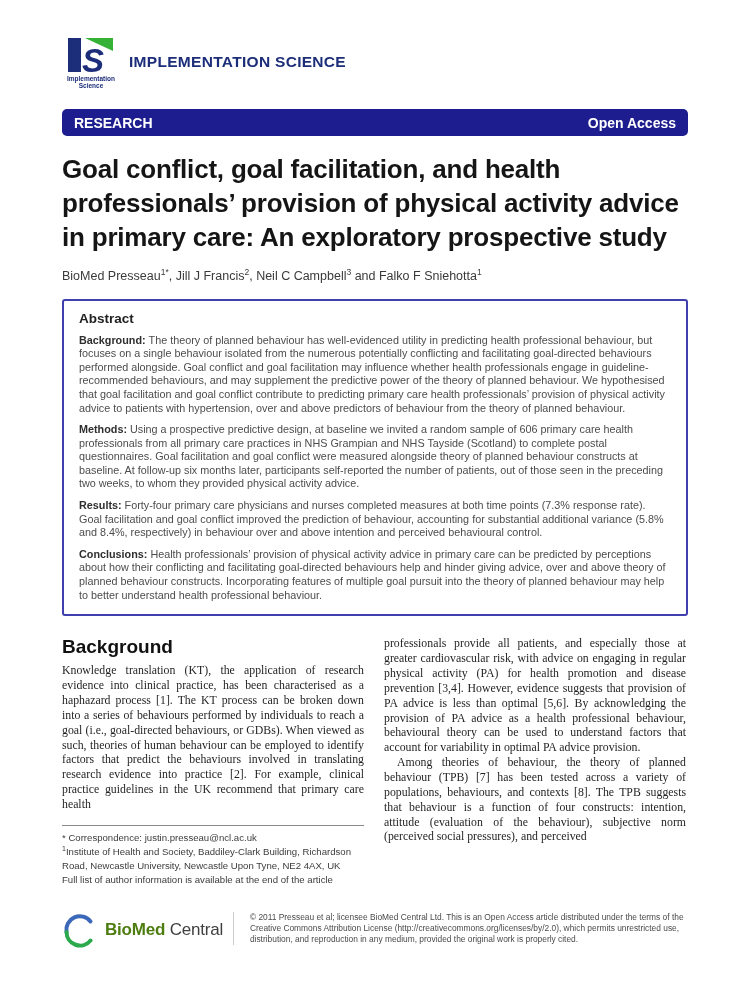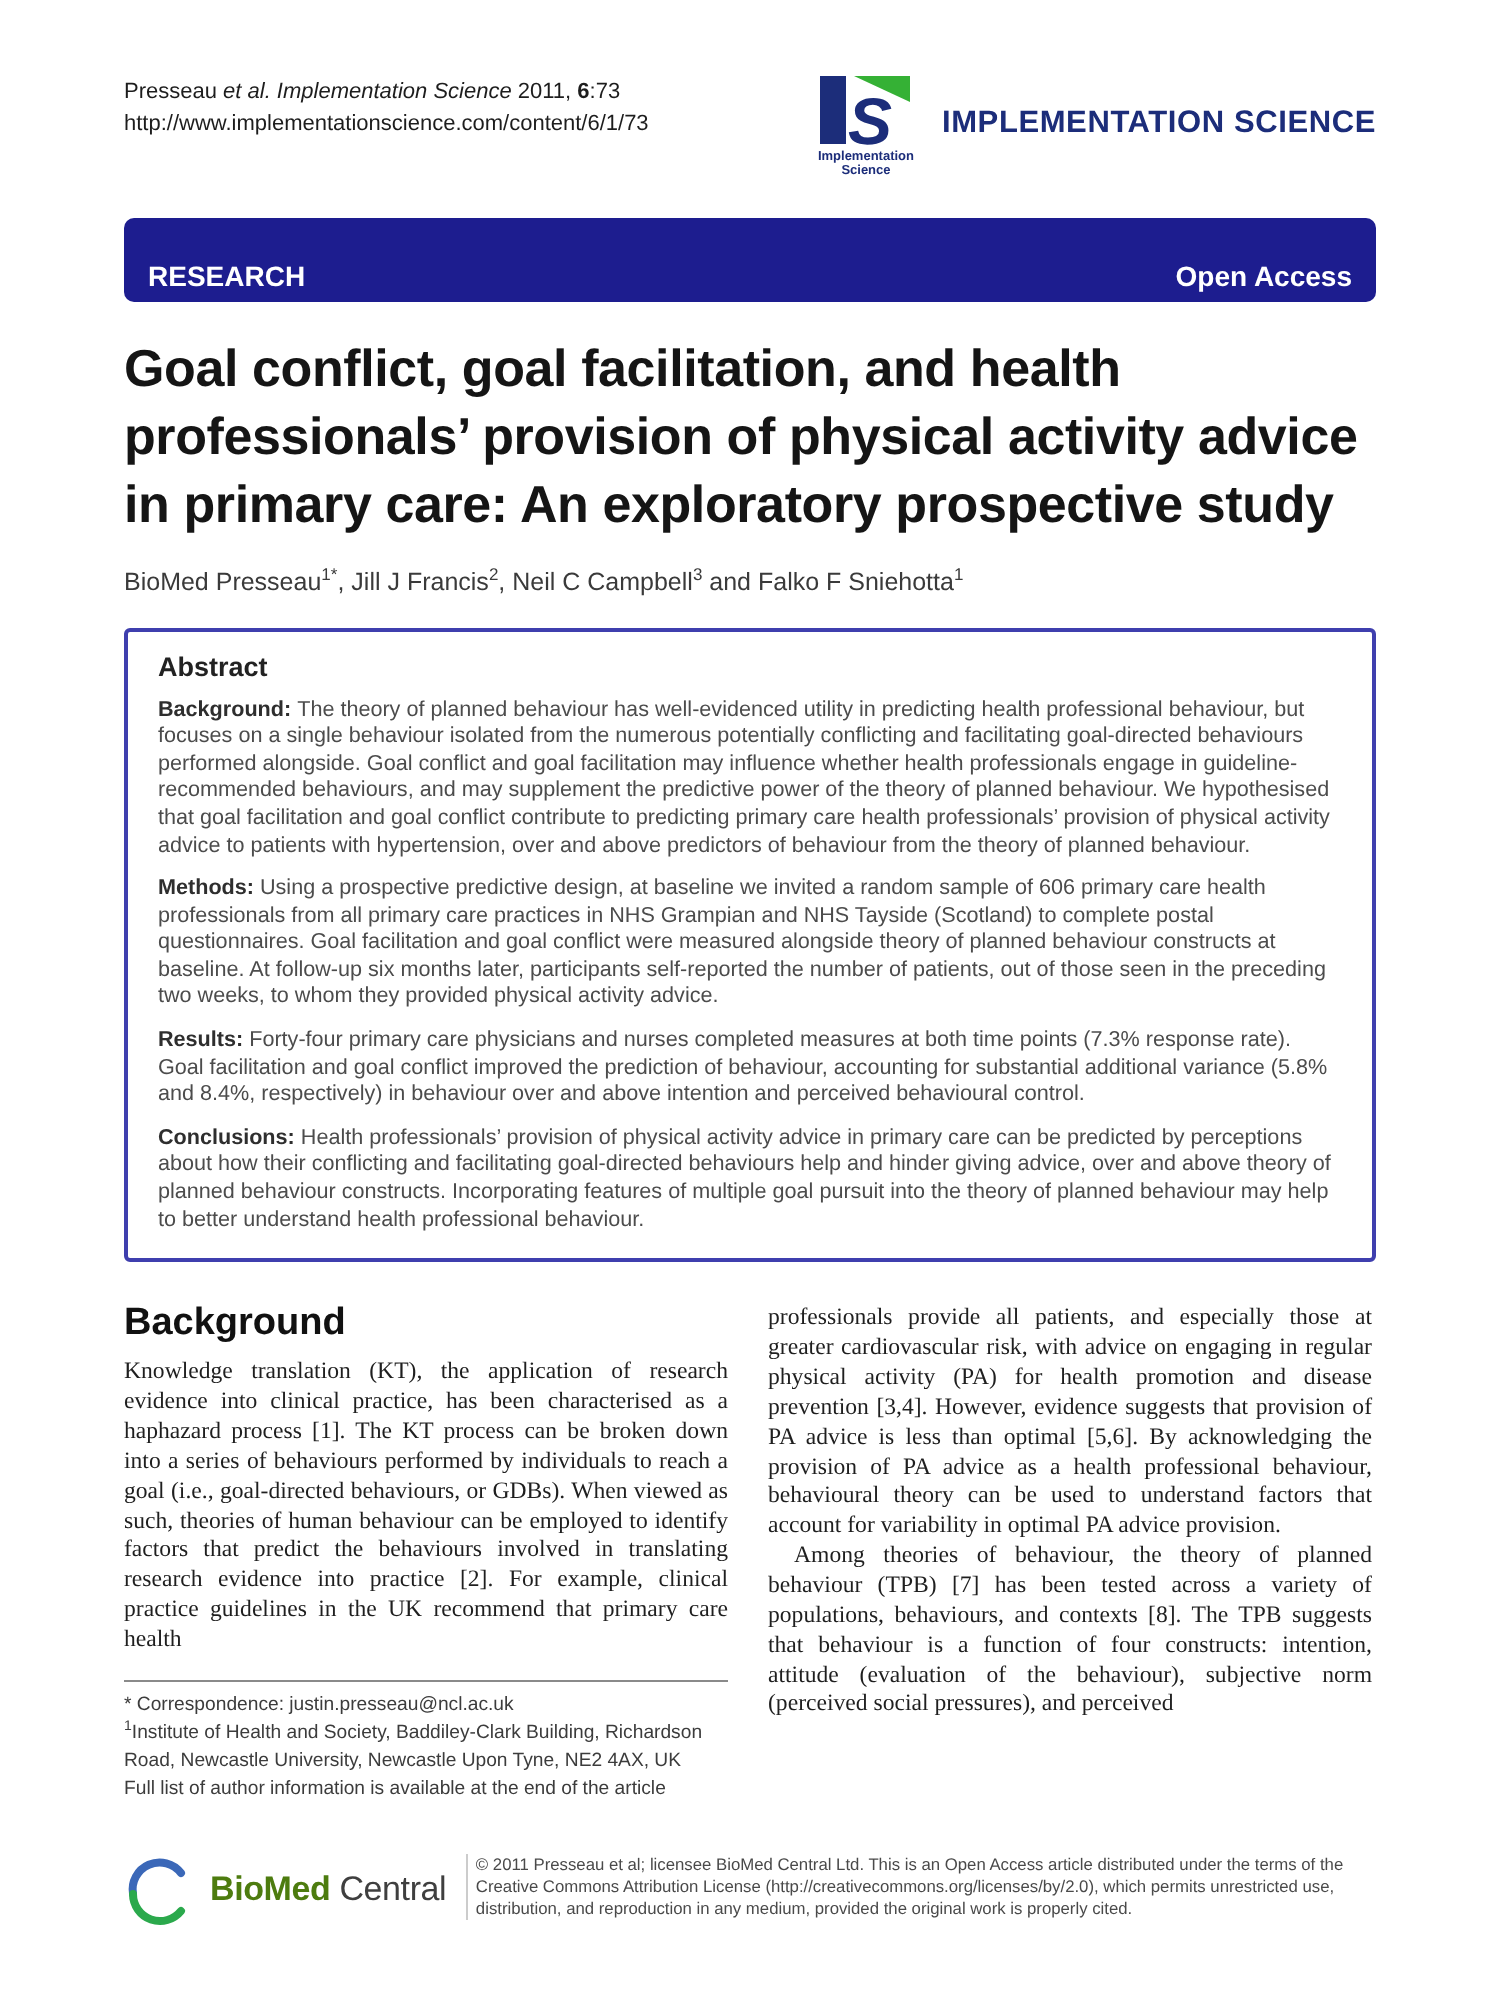--- a/index.html
+++ b/index.html
@@ -19,22 +19,22 @@
   .citation-url { color: #1d1d1d; text-decoration: none; }
   .logo-group { display: flex; align-items: flex-start; }
   .is-mark { display: flex; flex-direction: column; align-items: center; width: 58px; }
   .is-caption { font-size: 6.5px; font-weight: bold; color: #1c2d7a; line-height: 1.15; text-align: center; margin-top: 1px; }
   .wordmark { font-size: 15.5px; font-weight: bold; color: #1c2d7a; letter-spacing: 0.3px; margin: 17px 0 0 9px; }
 
   
   .banner {
     margin-top: 15px; background: #1d1d8f; border-radius: 5px;
     color: #fff; font-weight: bold; font-size: 14px;
-    display: flex; justify-content: space-between; align-items: flex-start;
-    padding: 21px 12px; height: 27px;
+    display: flex; justify-content: space-between; align-items: center;
+    padding: 5px 12px; height: 27px;
   }
 
   
   .title {
     margin-top: 17px; font-size: 26px; font-weight: 700;
     color: #151515; line-height: 1.3; letter-spacing: -0.2px;
   }
   .authors { margin-top: 12px; font-size: 12.5px; color: #3a3a3a; }
   .authors sup { font-size: 8.5px; }
 
@@ -63,34 +63,30 @@
   .footnote-block sup { font-size: 7px; }
   .email-link { color: #3c3c3c; text-decoration: none; }
 
   
   .footer { margin-top: 26px; display: flex; align-items: flex-start; }
   .bmc-logo { display: flex; align-items: center; width: 168px; }
   .bmc-words { margin-left: 7px; font-size: 17px; letter-spacing: -0.2px; white-space: nowrap; }
   .bmc-biomed { color: #4d7c0f; font-weight: bold; }
   .bmc-central { color: #3f3f3f; }
   .copyright {
-    border-left: 1px solid #cccccc; padding-left: 4px; margin-left: 4px;
+    border-left: 1px solid #cccccc; padding-left: 16px; margin-left: 4px;
     width: 458px; font-size: 8.4px; line-height: 1.28; color: #4a4a4a;
   }
 </style>
 </head>
 <body>
 
 <div class="page">
 
   <div class="header">
-    <div class="citation">
-      <div><span>Presseau </span><span class="it">et al. Implementation Science</span><span> 2011, </span><span class="bold">6</span><span>:73</span></div>
-      <div><a class="citation-url">http://www.implementationscience.com/content/6/1/73</a></div>
-    </div>
     <div class="logo-group">
       <div class="is-mark">
         <svg width="46" height="38" viewBox="0 0 46 38">
           <rect x="0" y="2" width="13" height="34" fill="#1c2d7a"></rect>
           <polygon points="17,2 45,2 45,15" fill="#35b135"></polygon>
           <text x="14" y="36" font-size="33" font-weight="bold" font-style="italic" fill="#1c2d7a" font-family="Liberation Sans, sans-serif">S</text>
         </svg>
         <div class="is-caption">
           <div>Implementation</div>
           <div>Science</div>

